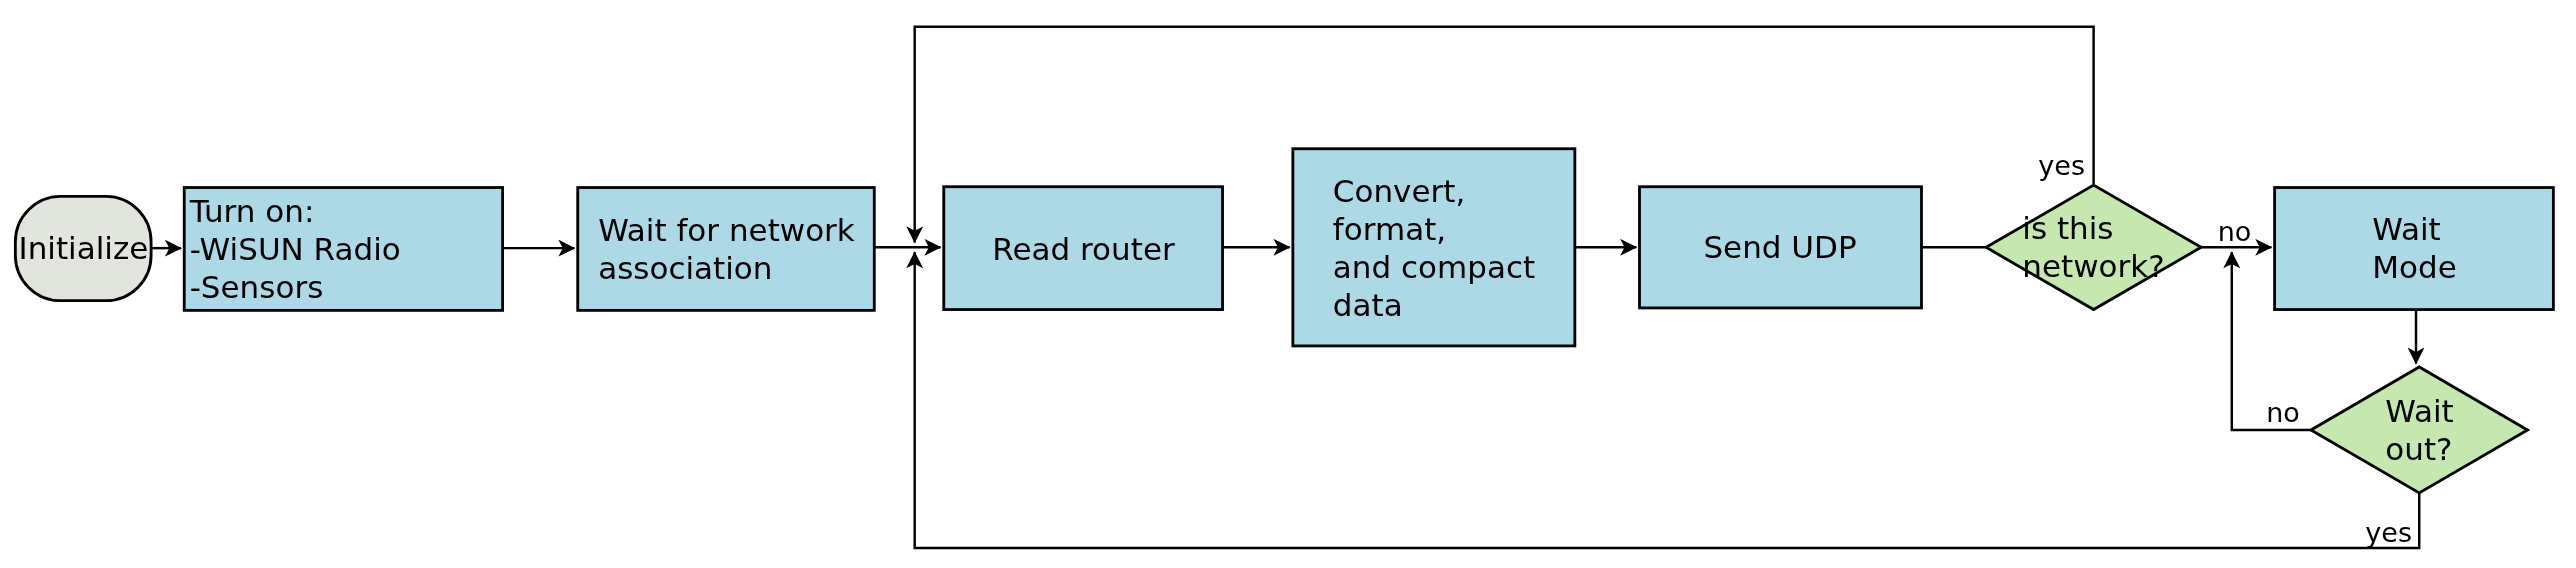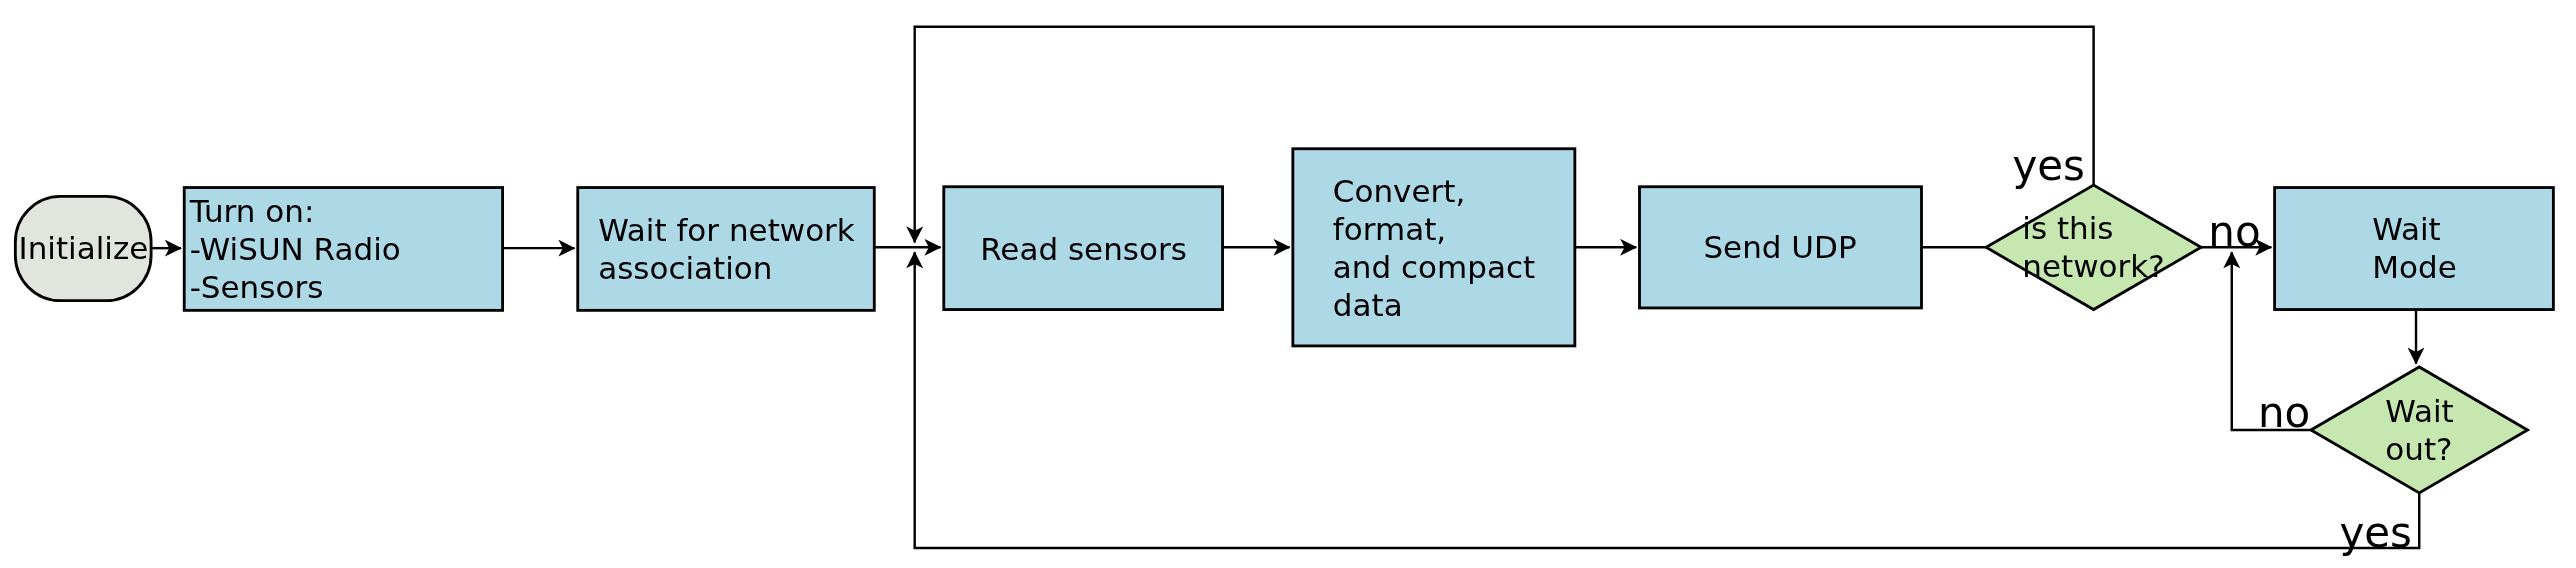--- a/index.html
+++ b/index.html
@@ -8,21 +8,21 @@
     font-family:"DejaVu Sans", sans-serif;color:#000;overflow:hidden;
   }
   .stage svg{position:absolute;left:0;top:0;}
   .edge{stroke:#000;stroke-width:3;fill:none;}
   .shape{stroke:#000;stroke-width:3.5;}
   .label{
     position:absolute;display:flex;align-items:center;justify-content:center;
     text-align:left;white-space:pre-line;font-size:31px;line-height:38px;
   }
   .label.align-left{justify-content:flex-start;text-align:left;padding-left:5.7px;box-sizing:border-box;}
-  .elabel{position:absolute;font-size:42px;line-height:34px;white-space:nowrap;}
+  .elabel{position:absolute;font-size:27px;line-height:34px;white-space:nowrap;}
 </style>
 </head>
 <body>
 
 <div class="stage">
 
   <svg width="2576" height="569" viewBox="0 0 3188 704">
     <defs>
       <marker id="arrow" viewBox="0 0 10 10" refX="9.5" refY="5" markerWidth="8" markerHeight="7" orient="auto">
         <path d="M0,0 L10,5 L0,10 L2.6,5 Z" fill="#000"></path>
@@ -54,21 +54,21 @@
 
   <div class="label" style="left:15.4px;top:196px;width:136px;height:104px">Initialize</div>
 
   <div class="label align-left" style="left:184px;top:187px;width:274px;height:123px">Turn on:
 -WiSUN Radio
 -Sensors</div>
 
   <div class="label" style="left:578px;top:187px;width:297px;height:123px">Wait for network
 association</div>
 
-  <div class="label" style="left:944px;top:187px;width:279px;height:123px">Read sensors</div>
+  <div class="label" style="left:944px;top:187px;width:279px;height:123px">Read router</div>
 
   <div class="label" style="left:1293px;top:149px;width:282px;height:197px">Convert,
 format,
 and compact
 data</div>
 
   <div class="label" style="left:1639px;top:187px;width:282px;height:120px">Send UDP</div>
 
   <div class="label" style="left:1986px;top:185px;width:215px;height:124px">is this
 network?</div>

